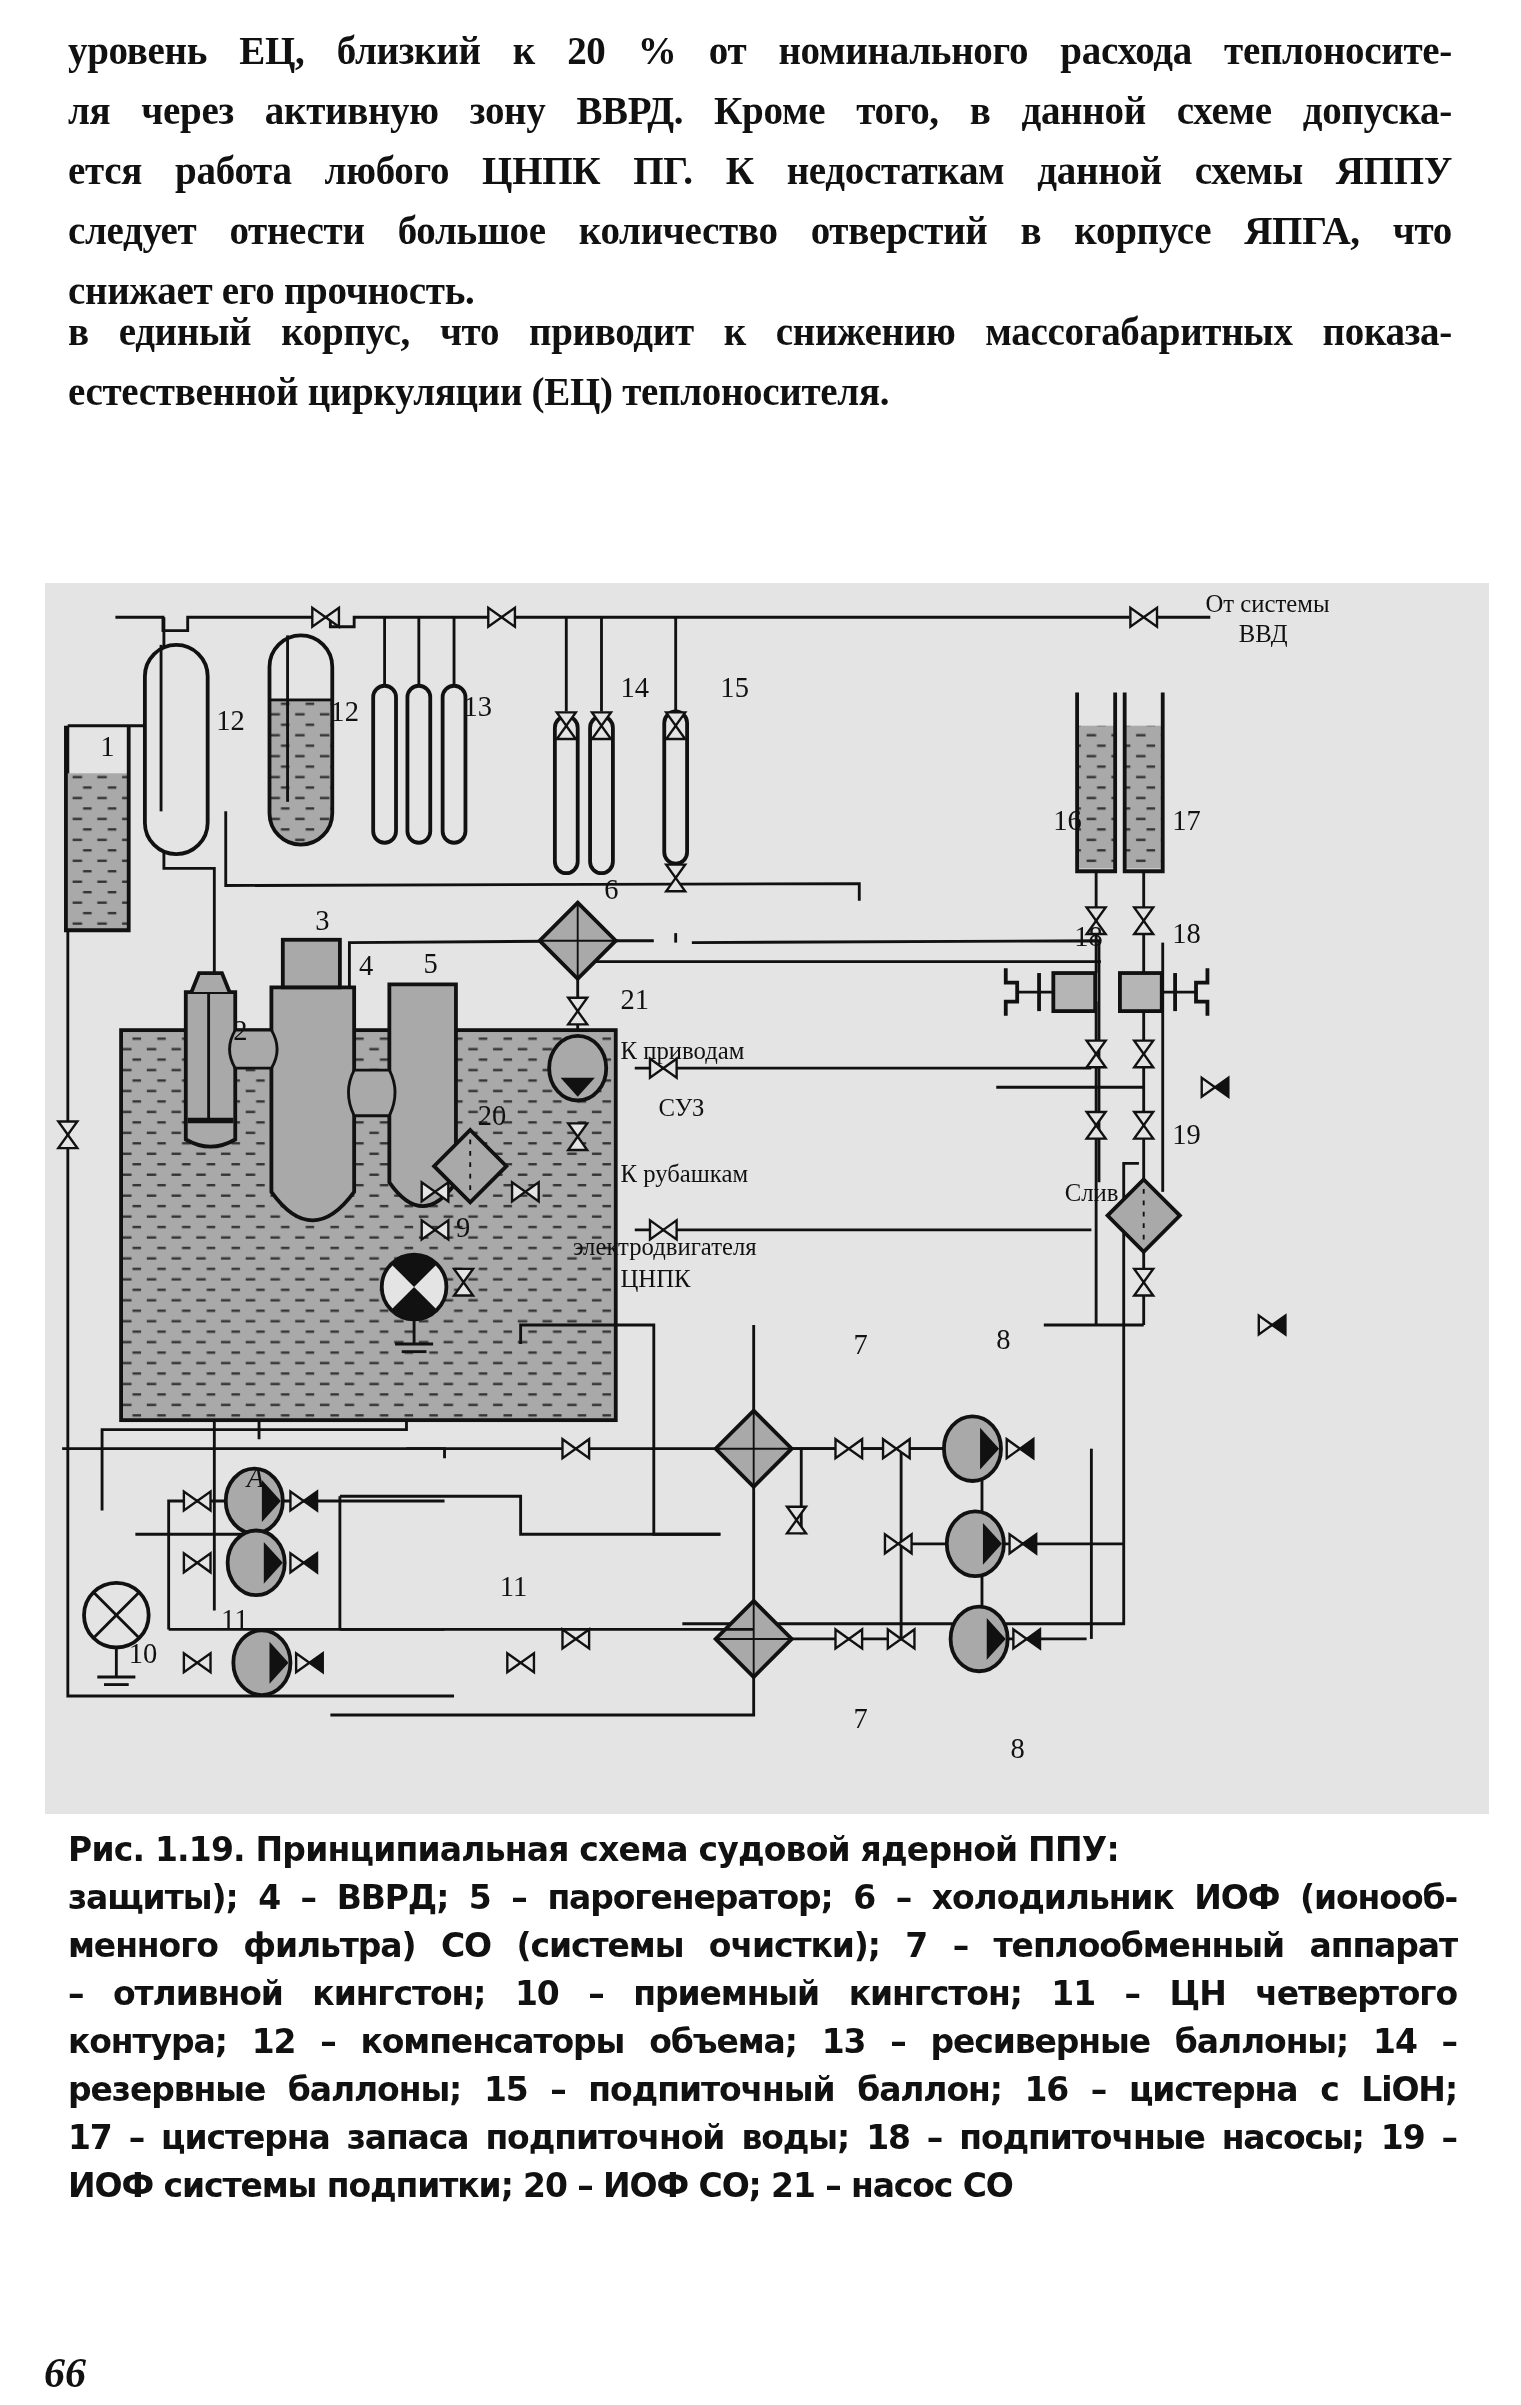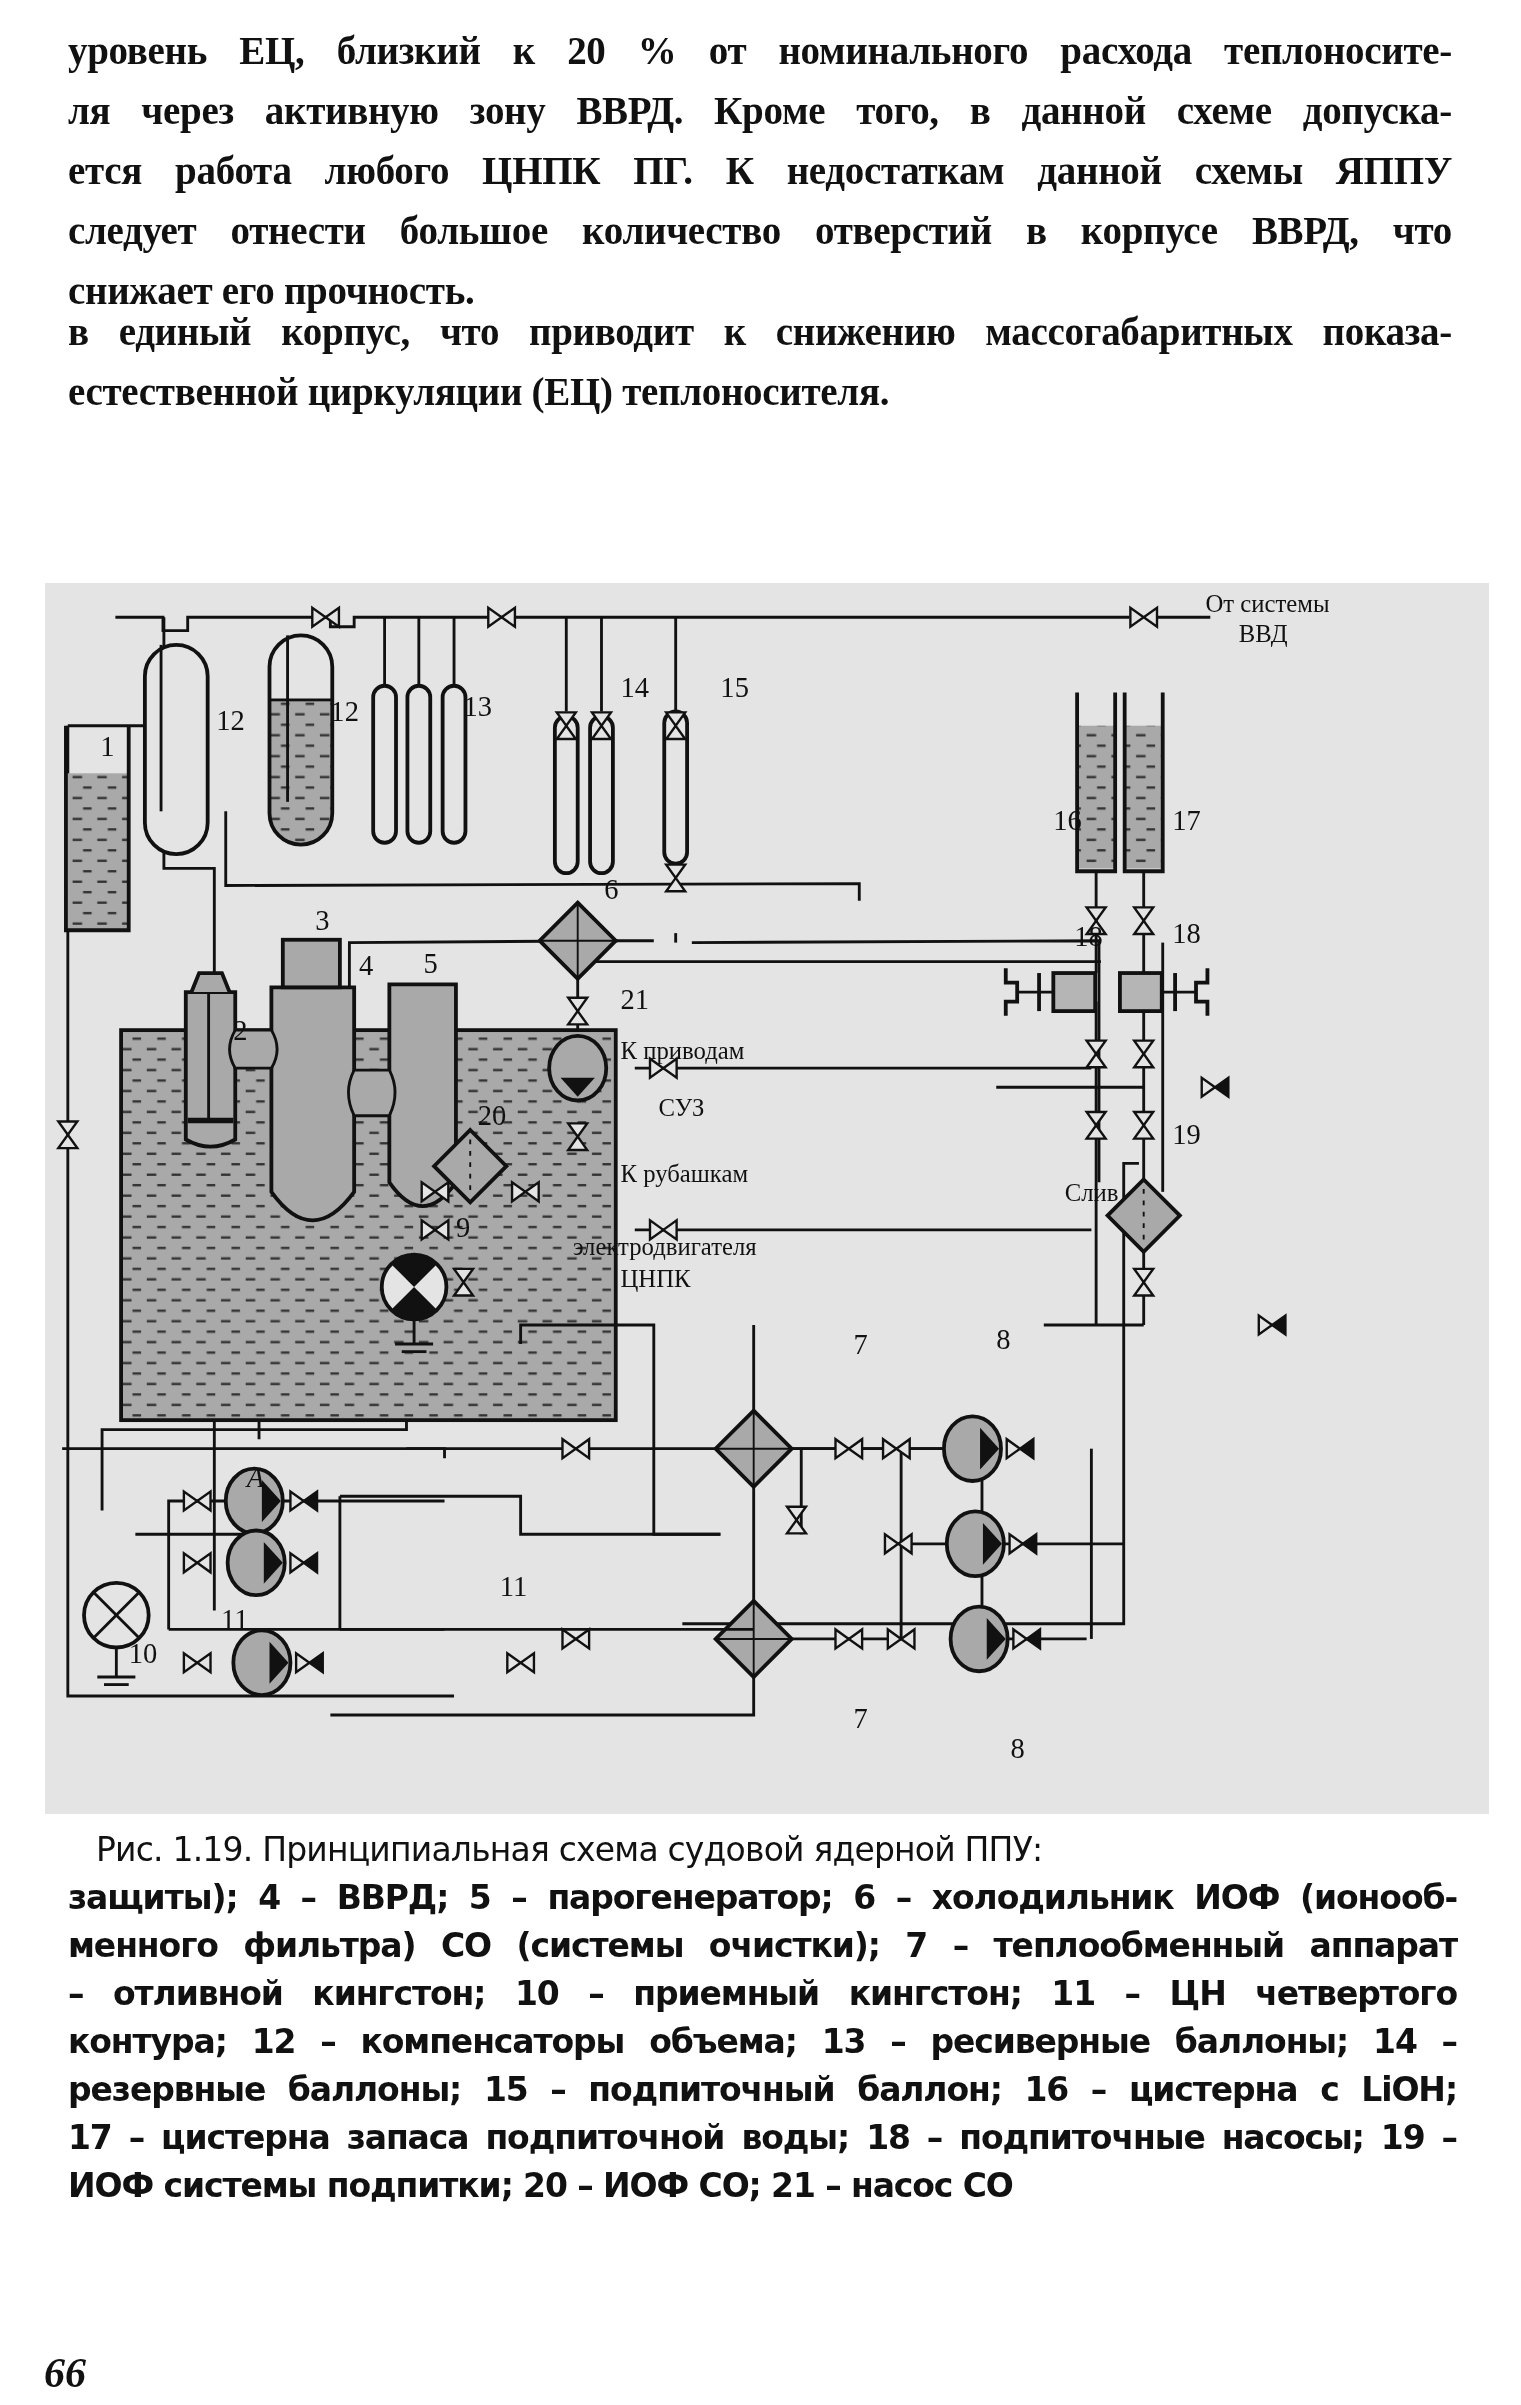--- a/index.html
+++ b/index.html
@@ -6,34 +6,34 @@
   body { width: 1522px; height: 2405px; position: relative; overflow: hidden; color: #111; }
   .para { position: absolute; left: 68px; width: 1384px; font-family: "Liberation Serif", "DejaVu Serif", serif; font-size: 39px; line-height: 60px; text-align: justify; font-weight: bold; letter-spacing: -0.3px; }
   .para .ln { display: block; text-align-last: justify; white-space: nowrap; }
   .para .ln.last { text-align-last: left; }
   #p1 { top: 21px; }
   #p2 { top: 302px; }
   #p2 .ln.first { text-indent: 95px; }
   .figure { position: absolute; left: 45px; top: 583px; width: 1444px; height: 1231px; background: #e4e4e4; }
   .figure svg { position: absolute; left: 0; top: 0; width: 1444px; height: 1231px; }
   .caption { position: absolute; left: 68px; top: 1826px; width: 1389px; font-family: "DejaVu Sans", "Liberation Sans", sans-serif; font-size: 33px; line-height: 48px; font-weight: bold; letter-spacing: -1.1px; }
-  .caption .ttl { display: block; font-weight: normal; letter-spacing: -0.8px; margin-left: 28px; }
+  .caption .ttl { display: block; font-weight: bold; letter-spacing: -0.8px; }
   .caption .ln { display: block; white-space: nowrap; text-align: justify; text-align-last: justify; }
   .caption .ln.last { text-align-last: left; }
   .pagenum { position: absolute; left: 44px; top: 2349px; font-family: "Liberation Serif", serif; font-size: 42px; font-weight: bold; font-style: italic; }
   svg text { font-family: "Liberation Serif", "DejaVu Serif", serif; fill: #111; }
 </style>
 </head>
 <body>
 
 <div class="para" id="p1">
   <span class="ln">уровень ЕЦ, близкий к 20 % от номинального расхода теплоносите-</span>
   <span class="ln">ля через активную зону ВВРД. Кроме того, в данной схеме допуска-</span>
   <span class="ln">ется работа любого ЦНПК ПГ. К недостаткам данной схемы ЯППУ</span>
-  <span class="ln">следует отнести большое количество отверстий в корпусе ВВРД, что</span>
+  <span class="ln">следует отнести большое количество отверстий в корпусе ЯПГА, что</span>
   <span class="ln last">снижает его прочность.</span>
 </div>
 
 <div class="para" id="p2">
   <span class="ln">в единый корпус, что приводит к снижению массогабаритных показа-</span>
   <span class="ln last">естественной циркуляции (ЕЦ) теплоносителя.</span>
 </div>
 
 <div class="figure">
   <svg viewBox="0 0 1518 1294" xmlns="http://www.w3.org/2000/svg">

